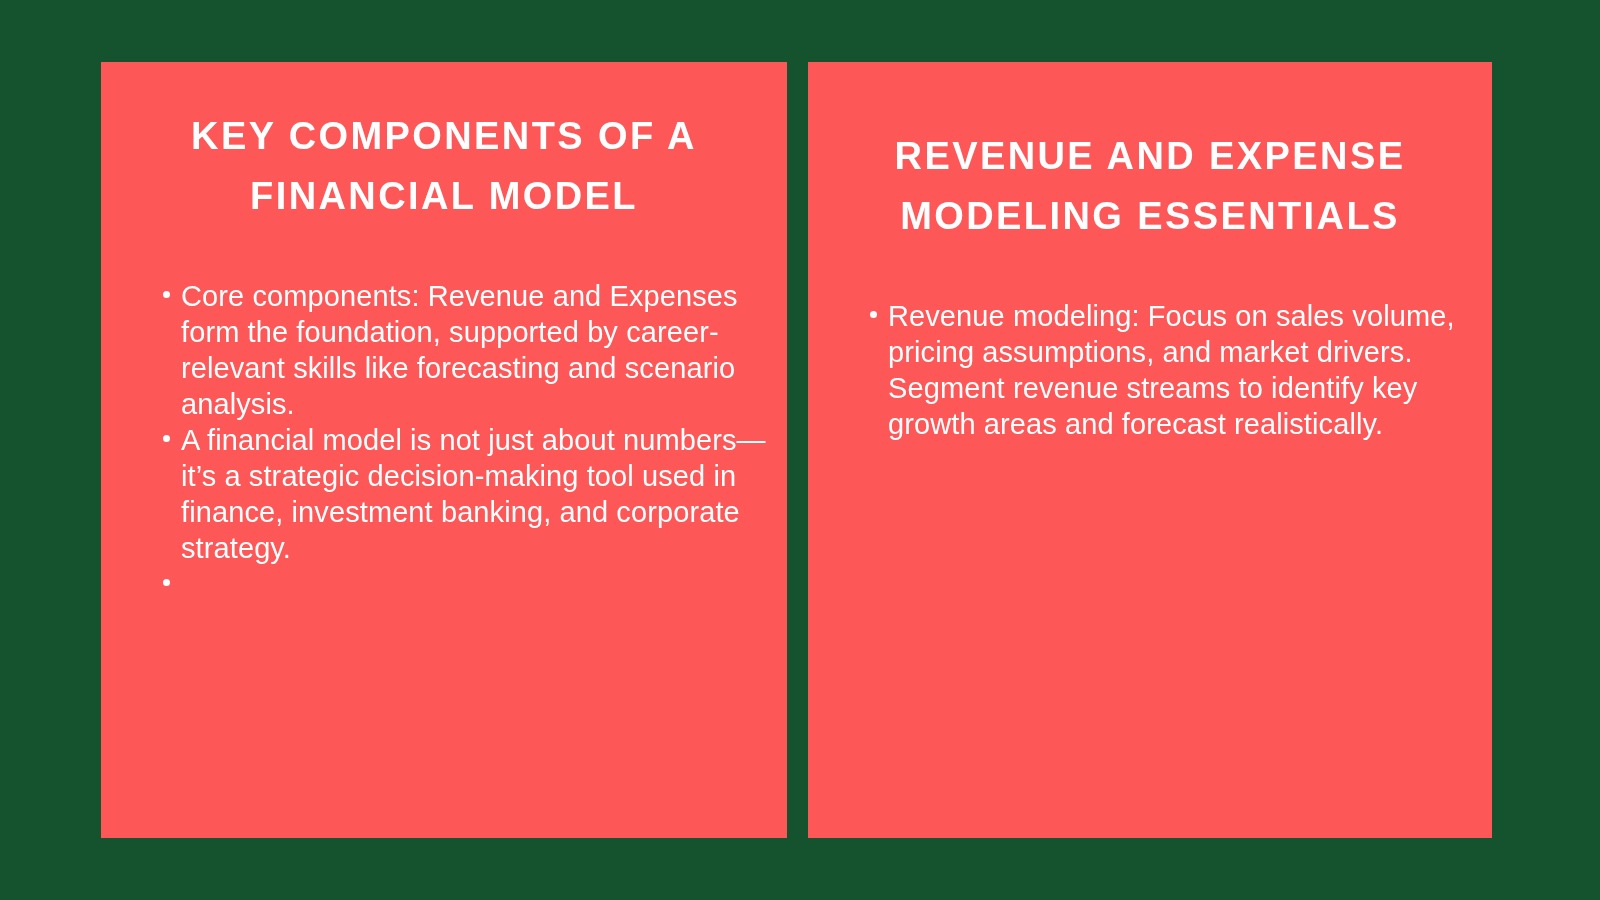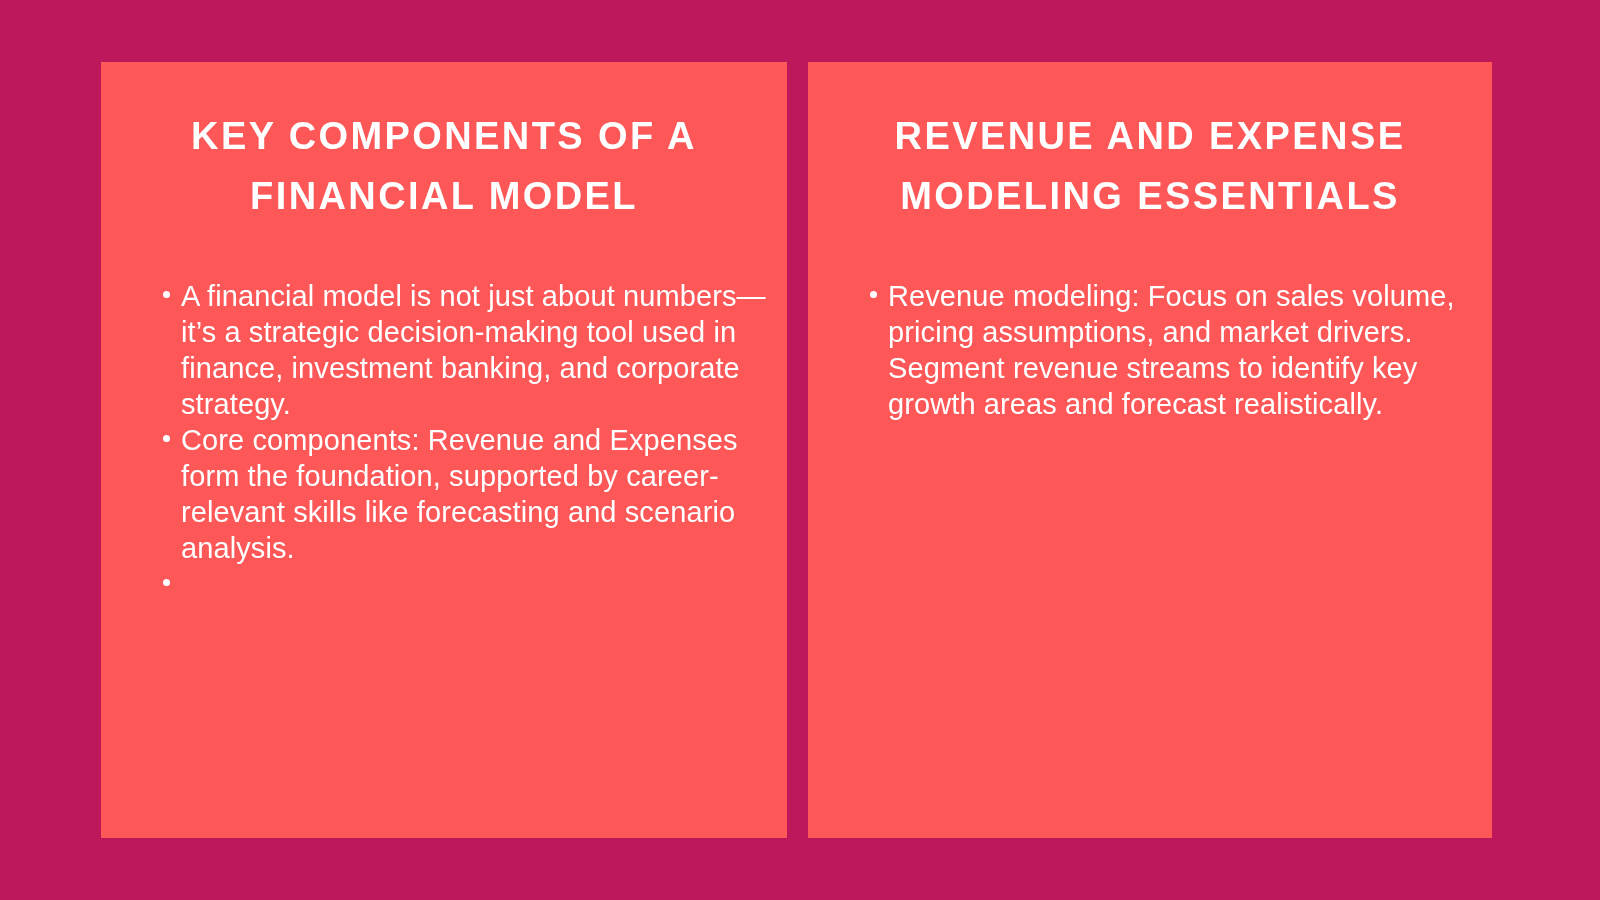--- a/index.html
+++ b/index.html
@@ -11,21 +11,21 @@
     height: 900px;
     background: #800000;
     font-family: "Liberation Sans", sans-serif;
     overflow: hidden;
   }
 
   .slide {
     position: relative;
     width: 1600px;
     height: 900px;
-    background: #be185d;
+    background: #14532d;
     box-sizing: border-box;
   }
 
   .panel {
     position: absolute;
     top: 62px;
     height: 776px;
     background: #FD5757;
     box-sizing: border-box;
     overflow: hidden;
@@ -53,21 +53,21 @@
     text-align: center;
     padding: 0 16px;
     box-sizing: border-box;
   }
 
   .panel-left .panel-heading {
     padding-top: 44px;
   }
 
   .panel-right .panel-heading {
-    padding-top: 44px;
+    padding-top: 64px;
   }
 
   .bullet-list {
     list-style: none;
     margin: 0;
     padding: 0;
   }
 
   .panel-left .bullet-list {
     margin-top: 52px;
@@ -106,25 +106,25 @@
 </head>
 <body>
 
 <div class="slide">
 
   <section class="panel panel-left">
     <h1 class="panel-heading">KEY COMPONENTS OF A FINANCIAL MODEL</h1>
     <ul class="bullet-list">
       <li class="bullet-item">
         <span class="bullet-dot"></span>
-        <span>A financial model is not just about numbers—it’s a strategic decision-making tool used in finance, investment banking, and corporate strategy.</span>
+        <span>Core components: Revenue and Expenses form the foundation, supported by career-relevant skills like forecasting and scenario analysis.</span>
       </li>
       <li class="bullet-item">
         <span class="bullet-dot"></span>
-        <span>Core components: Revenue and Expenses form the foundation, supported by career-relevant skills like forecasting and scenario analysis.</span>
+        <span>A financial model is not just about numbers—it’s a strategic decision-making tool used in finance, investment banking, and corporate strategy.</span>
       </li>
       <li class="bullet-item">
         <span class="bullet-dot"></span>
       </li>
     </ul>
   </section>
 
   <section class="panel panel-right">
     <h1 class="panel-heading">REVENUE AND EXPENSE MODELING ESSENTIALS</h1>
     <ul class="bullet-list">

